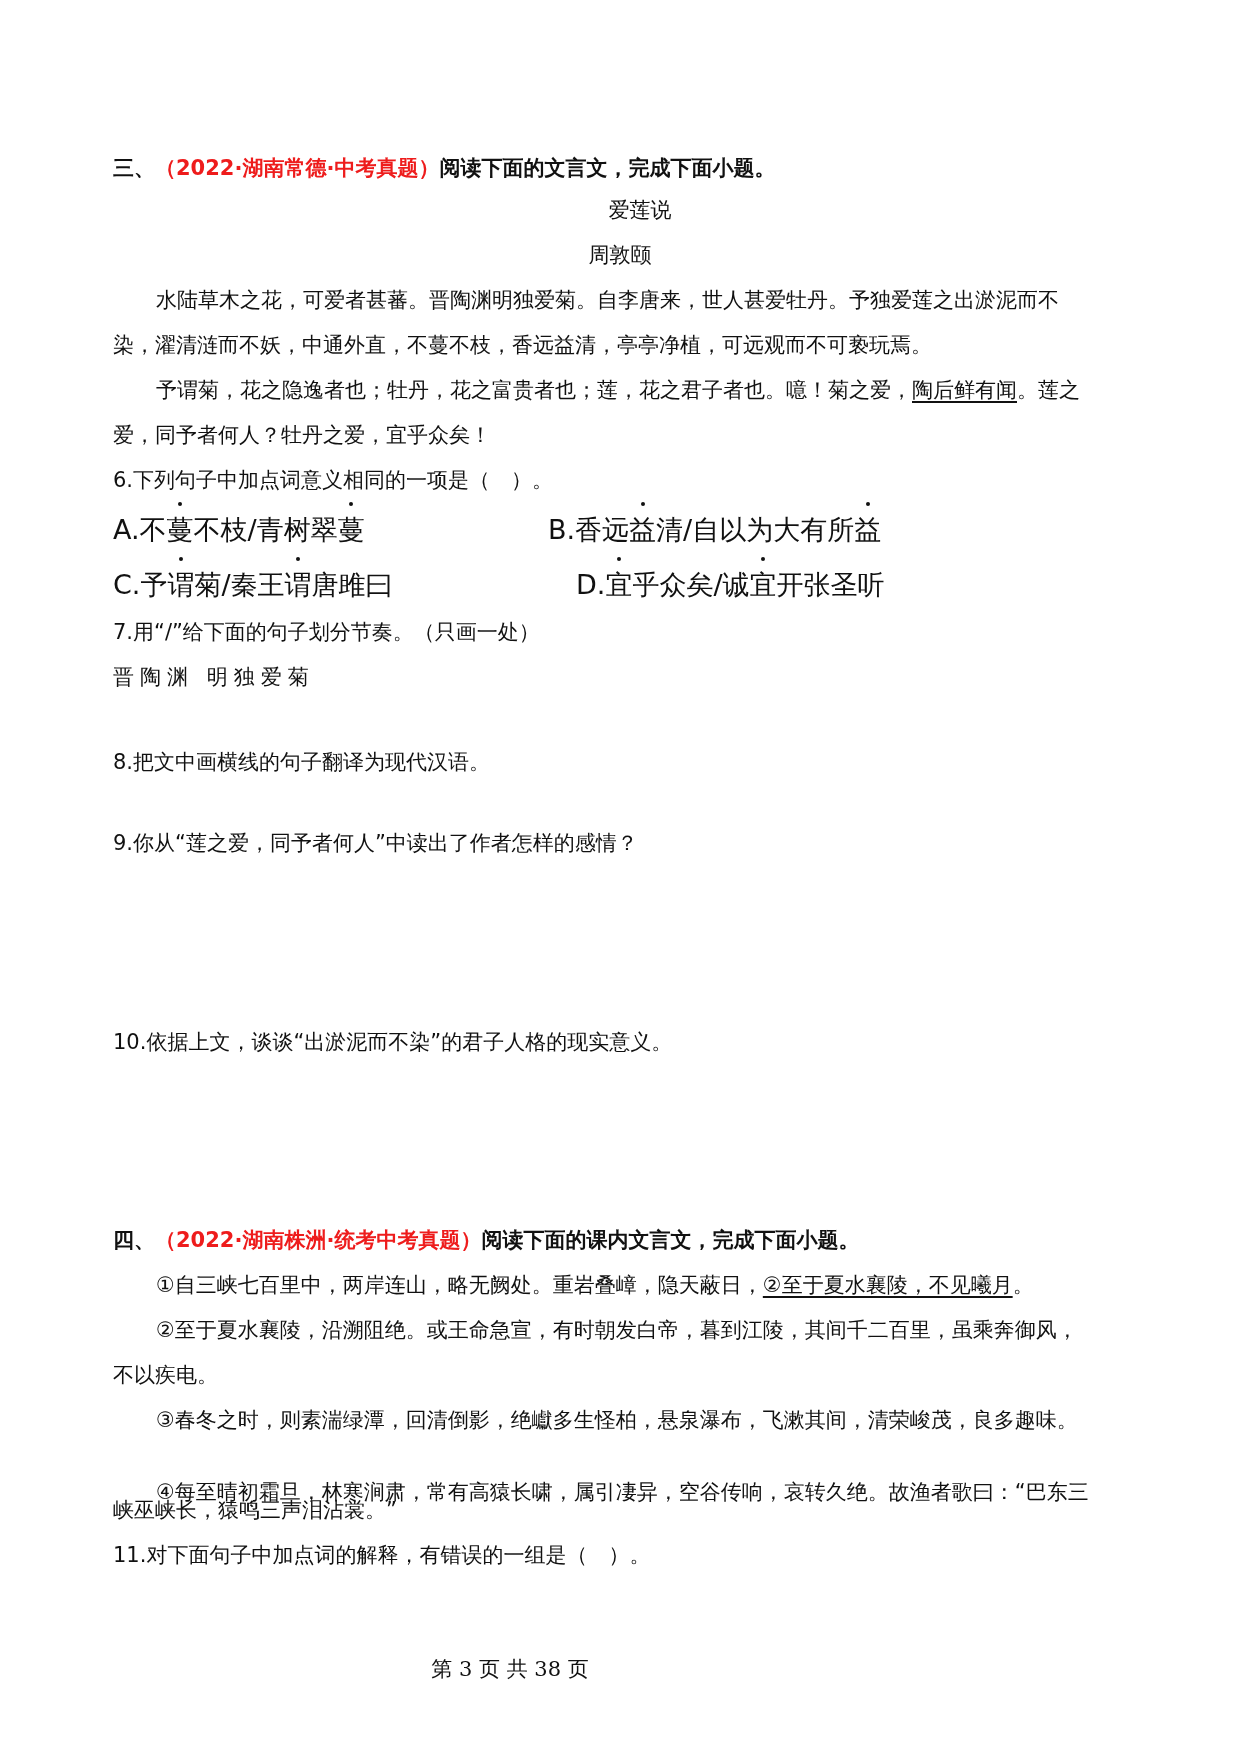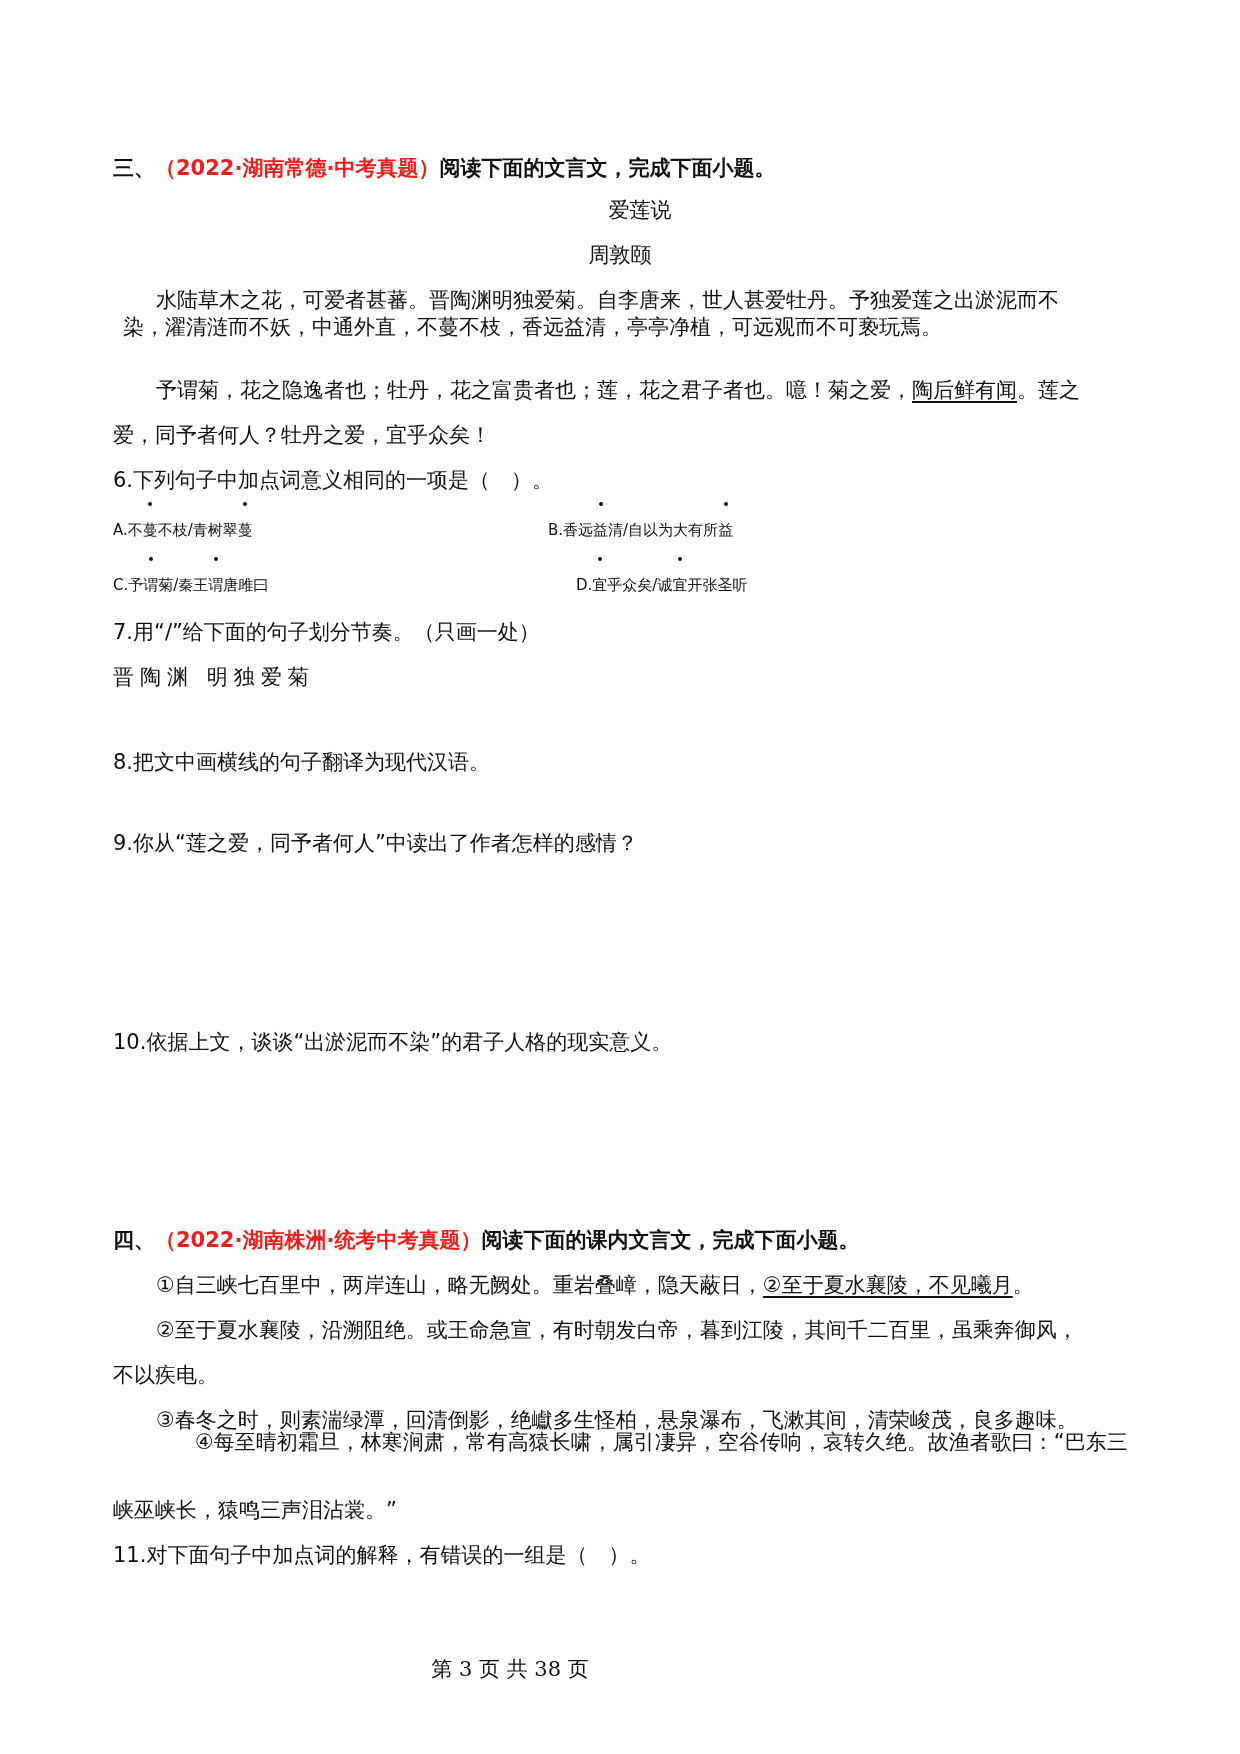--- a/index.html
+++ b/index.html
@@ -20,33 +20,33 @@
   .dotted { position: relative; display: inline-block; }
   .dotted::before {
     content: ""; position: absolute; left: 50%; top: -14px; width: 4px; height: 4px;
     margin-left: -2px; border-radius: 50%; background: #111;
   }
   .spaced { letter-spacing: 6px; }
   .footer {
     position: absolute; left: 0; width: 1020px; text-align: center; top: 1655px;
     font-family: "DejaVu Serif", "Liberation Serif", serif; font-size: 21px;
   }
-  .opt { position: absolute; font-size: 15px; line-height: 28px; white-space: nowrap; }
+  .opt { position: absolute; font-size: 27px; line-height: 28px; white-space: nowrap; }
 </style>
 </head>
 <body>
 
 <div class="line bold" style="top:154px;">
   <span>三、</span><span class="red">（2022·湖南常德·中考真题）</span><span>阅读下面的文言文，完成下面小题。</span>
 </div>
 <div class="line center" style="top:196px;padding-left:20px;">爱莲说</div>
 <div class="line center" style="top:241px;">周敦颐</div>
 
 <div class="line indent" style="top:286px;">水陆草木之花，可爱者甚蕃。晋陶渊明独爱菊。自李唐来，世人甚爱牡丹。予独爱莲之出淤泥而不</div>
-<div class="line" style="top:313px;margin-left:10px;">染，濯清涟而不妖，中通外直，不蔓不枝，香远益清，亭亭净植，可远观而不可亵玩焉。</div>
+<div class="line" style="top:331px;">染，濯清涟而不妖，中通外直，不蔓不枝，香远益清，亭亭净植，可远观而不可亵玩焉。</div>
 <div class="line indent" style="top:376px;">
   <span>予谓菊，花之隐逸者也；牡丹，花之富贵者也；莲，花之君子者也。噫！菊之爱，</span><span class="ul">陶后鲜有闻</span><span>。莲之</span>
 </div>
 <div class="line" style="top:421px;">爱，同予者何人？牡丹之爱，宜乎众矣！</div>
 
 <div class="line" style="top:466px;">6.下列句子中加点词意义相同的一项是（　）。</div>
 <div class="opt" style="left:113px; top:516px;">
   <span>A.不</span><span class="dotted">蔓</span><span>不枝/青树翠</span><span class="dotted">蔓</span><span></span>
 </div>
 <div class="opt" style="left:548px; top:516px;">
@@ -73,18 +73,18 @@
 
 <div class="line bold" style="top:1226px;">
   <span>四、</span><span class="red">（2022·湖南株洲·统考中考真题）</span><span>阅读下面的课内文言文，完成下面小题。</span>
 </div>
 <div class="line indent" style="top:1271px;">
   <span>①自三峡七百里中，两岸连山，略无阙处。重岩叠嶂，隐天蔽日，</span><span class="ul">②至于夏水襄陵，不见曦月</span><span>。</span>
 </div>
 <div class="line indent" style="top:1316px;">②至于夏水襄陵，沿溯阻绝。或王命急宣，有时朝发白帝，暮到江陵，其间千二百里，虽乘奔御风，</div>
 <div class="line" style="top:1361px;">不以疾电。</div>
 <div class="line indent" style="top:1406px;">③春冬之时，则素湍绿潭，回清倒影，绝巘多生怪柏，悬泉瀑布，飞漱其间，清荣峻茂，良多趣味。</div>
-<div class="line indent" style="top:1428px;margin-left:39px;">④每至晴初霜旦，林寒涧肃，常有高猿长啸，属引凄异，空谷传响，哀转久绝。故渔者歌曰：“巴东三</div>
+<div class="line indent" style="top:1478px;">④每至晴初霜旦，林寒涧肃，常有高猿长啸，属引凄异，空谷传响，哀转久绝。故渔者歌曰：“巴东三</div>
 <div class="line" style="top:1496px;">峡巫峡长，猿鸣三声泪沾裳。”</div>
 
 <div class="line" style="top:1541px;">11.对下面句子中加点词的解释，有错误的一组是（　）。</div>
 
 <div class="footer">第 3 页 共 38 页</div>
 
 </body></html>

